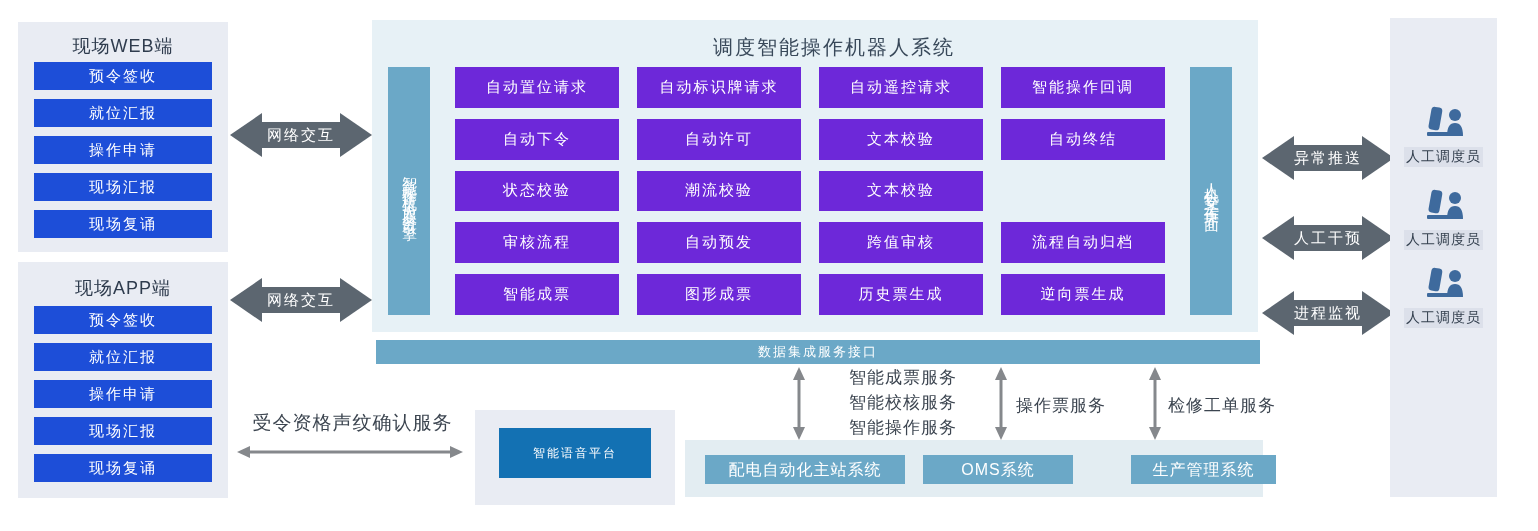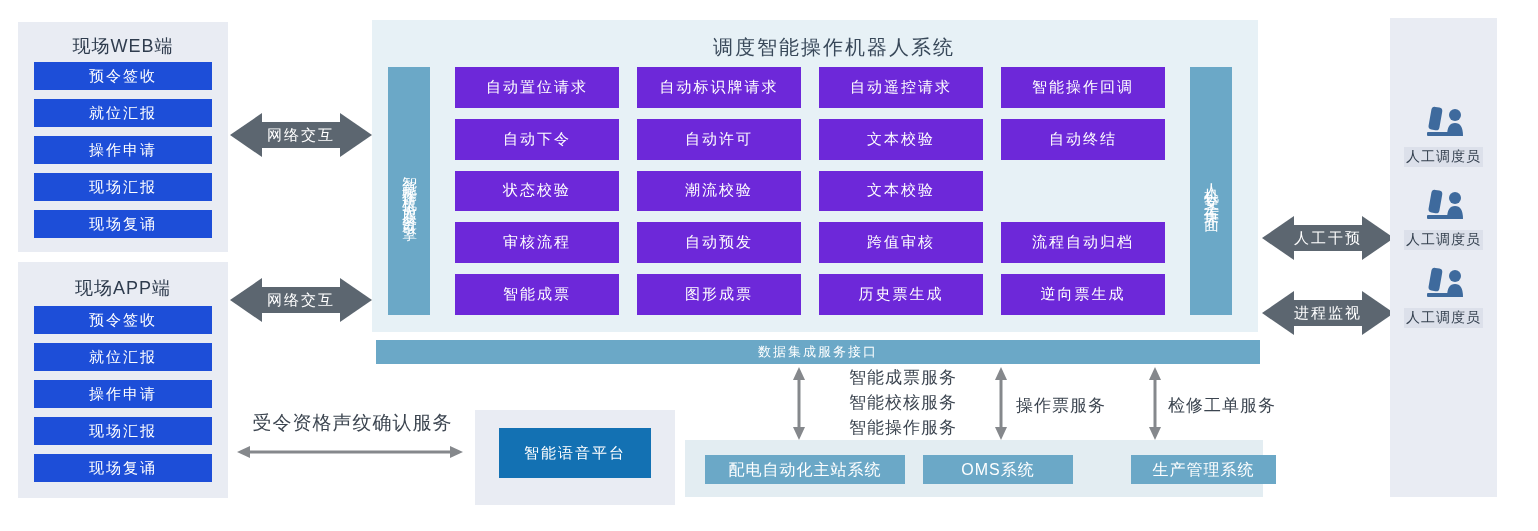--- a/index.html
+++ b/index.html
@@ -41,21 +41,21 @@
   .svc-label{position:absolute;color:#3c4550;font-size:17px;letter-spacing:1px;white-space:nowrap;}
   .svc-multi{line-height:25px;}
 
   
   .dispatcher-unit{position:absolute;left:0;width:107px;text-align:center;}
   .d-label{display:inline-block;background:#dce0ea;color:#333f4e;font-size:14px;letter-spacing:1px;padding:1px 2px;}
 
   .vp-label{position:absolute;color:#3c4550;font-size:19px;letter-spacing:1px;white-space:nowrap;}
 
   .voice-btn{position:absolute;left:24px;top:18px;width:152px;height:50px;background:#1371b3;color:#ffffff;
-             font-size:15px;letter-spacing:2px;display:flex;align-items:center;justify-content:center;}
+             font-size:12px;letter-spacing:2px;display:flex;align-items:center;justify-content:center;}
 
   .thin-arrow{position:absolute;}
 </style>
 </head>
 <body>
 
 <div id="stage">
 
   <div class="gray-panel" style="left:18px;top:22px;width:210px;height:230px;">
     <div class="side-title" style="margin-top:10px;">现场WEB端</div>
@@ -119,20 +119,25 @@
 
       <div class="gbtn">智能成票</div>
       <div class="gbtn">图形成票</div>
       <div class="gbtn">历史票生成</div>
       <div class="gbtn">逆向票生成</div>
     </div>
   </div>
 
   <div class="data-bar">数据集成服务接口</div>
 
+  <div class="harrow" style="left:1262px;top:136px;width:128px;">
+    <span class="ah ah-l"></span>
+    <span class="abar">异常推送</span>
+    <span class="ah ah-r"></span>
+  </div>
   <div class="harrow" style="left:1262px;top:216px;width:128px;">
     <span class="ah ah-l"></span>
     <span class="abar">人工干预</span>
     <span class="ah ah-r"></span>
   </div>
   <div class="harrow" style="left:1262px;top:291px;width:128px;">
     <span class="ah ah-l"></span>
     <span class="abar">进程监视</span>
     <span class="ah ah-r"></span>
   </div>

